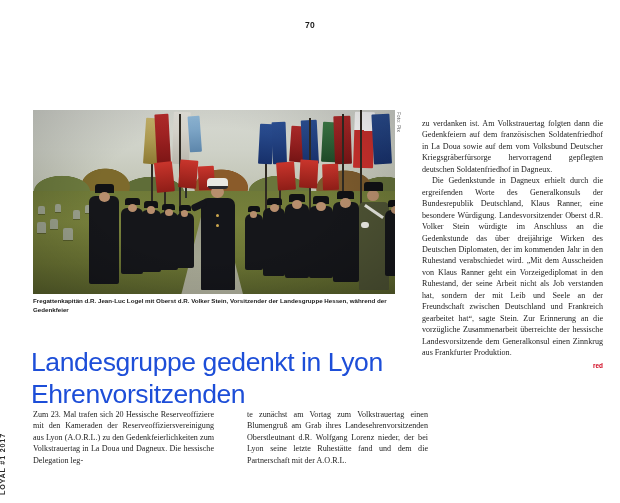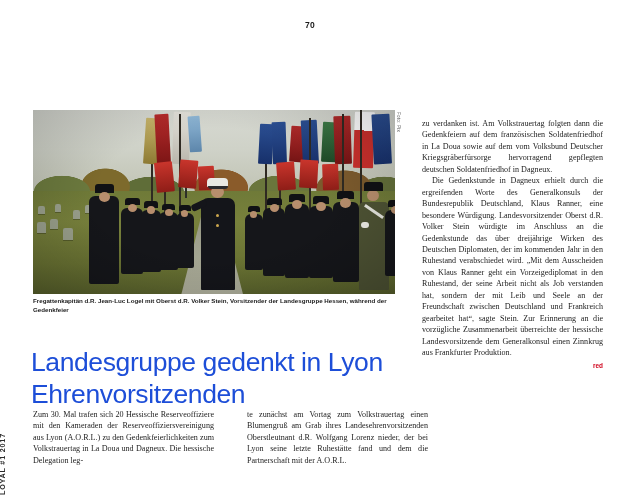--- a/index.html
+++ b/index.html
@@ -345,21 +345,21 @@
     </div>
   </div>
 
   <div class="photo-credit">Foto: Pix</div>
 
   <div class="caption">Fregattenkapitän d.R. Jean-Luc Logel mit Oberst d.R. Volker Stein, Vorsitzender der Landesgruppe Hessen, während der Gedenkfeier</div>
 
   <h1 class="headline">Landesgruppe gedenkt in Lyon Ehrenvorsitzenden</h1>
 
   <div class="col" id="col1">
-    <p>Zum 30. Mal trafen sich 20 Hessische Reserveoffiziere mit den Kameraden der Reserveoffiziersvereinigung aus Lyon (A.O.R.L.) zu den Gedenkfeierlichkeiten zum Volkstrauertag in La Doua und Dagneux. Die hessische Delegation leg-</p>
+    <p>Zum 23. Mal trafen sich 20 Hessische Reserveoffiziere mit den Kameraden der Reserveoffiziersvereinigung aus Lyon (A.O.R.L.) zu den Gedenkfeierlichkeiten zum Volkstrauertag in La Doua und Dagneux. Die hessische Delegation leg-</p>
   </div>
 
   <div class="col" id="col2">
     <p>te zunächst am Vortag zum Volkstrauertag einen Blumengruß am Grab ihres Landesehrenvorsitzenden Oberstleutnant d.R. Wolfgang Lorenz nieder, der bei Lyon seine letzte Ruhestätte fand und dem die Partnerschaft mit der A.O.R.L.</p>
   </div>
 
   <div class="col" id="col3">
     <p>zu verdanken ist. Am Volkstrauertag folgten dann die Gedenkfeiern auf dem französischen Soldatenfriedhof in La Doua sowie auf dem vom Volksbund Deutscher Kriegsgräberfürsorge hervorragend gepflegten deutschen Soldatenfriedhof in Dagneux.</p>
     <p>Die Gedenkstunde in Dagneux erhielt durch die ergreifenden Worte des Generalkonsuls der Bundesrepublik Deutschland, Klaus Ranner, eine besondere Würdigung. Landesvorsitzender Oberst d.R. Volker Stein würdigte im Anschluss an die Gedenkstunde das über dreijährige Wirken des Deutschen Diplomaten, der im kommenden Jahr in den Ruhestand verabschiedet wird. „Mit dem Ausscheiden von Klaus Ranner geht ein Vorzeigediplomat in den Ruhestand, der seine Arbeit nicht als Job verstanden hat, sondern der mit Leib und Seele an der Freundschaft zwischen Deutschland und Frankreich gearbeitet hat“, sagte Stein. Zur Erinnerung an die vorzügliche Zusammenarbeit überreichte der hessische Landesvorsitzende dem Generalkonsul einen Zinnkrug aus Frankfurter Produktion.</p>
     <div class="byline">red</div>

